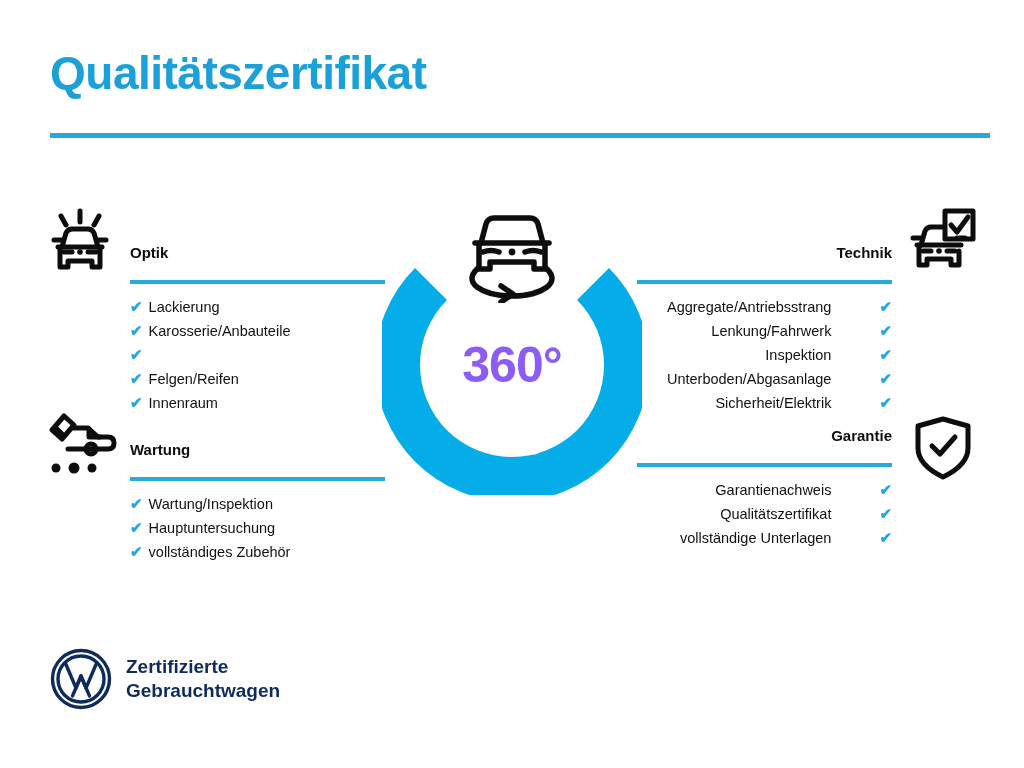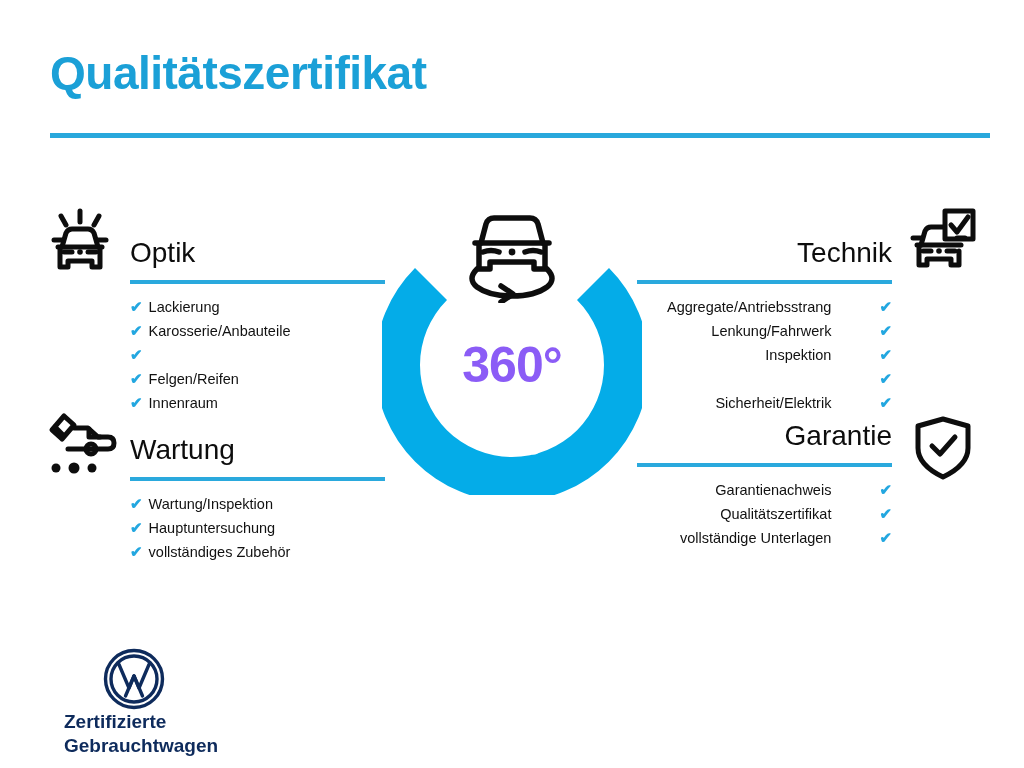--- a/index.html
+++ b/index.html
@@ -39,22 +39,22 @@
 
   
   .section {
     position: absolute;
   }
   .sec-head {
     position: relative;
     height: 44px;
   }
   .sec-title {
-    font-size: 28px;
-    font-weight: normal;
+    font-size: 15px;
+    font-weight: bold;
     color: #0d0d0d;
     line-height: 26px;
     white-space: nowrap;
   }
   .sec-rule {
     position: absolute;
     left: 0;
     bottom: 0;
     width: 100%;
     height: 4px;
@@ -135,21 +135,20 @@
     top: -28px;
   }
 
   
   #footer-logo {
     position: absolute;
     left: 50px;
     top: 648px;
     display: flex;
     align-items: center;
-    flex-direction: column;
   }
   #vw-mark { flex: none; }
   #footer-text {
     margin-left: 14px;
     font-size: 19px;
     font-weight: bold;
     line-height: 24px;
     color: #0E2B5C;
     white-space: nowrap;
   }
@@ -306,20 +305,21 @@
       </li>
     <li>
         <span>Lenkung/Fahrwerk</span>
         <span class="check">✔</span>
       </li>
     <li>
         <span>Inspektion</span>
         <span class="check">✔</span>
       </li>
     <li>
+        <span>Unterboden/Abgasanlage</span>
         <span class="check">✔</span>
       </li>
     <li>
         <span>Sicherheit/Elektrik</span>
         <span class="check">✔</span>
       </li>
   </ul>
 </div>
 
 <div class="section right" id="sec-garantie">

